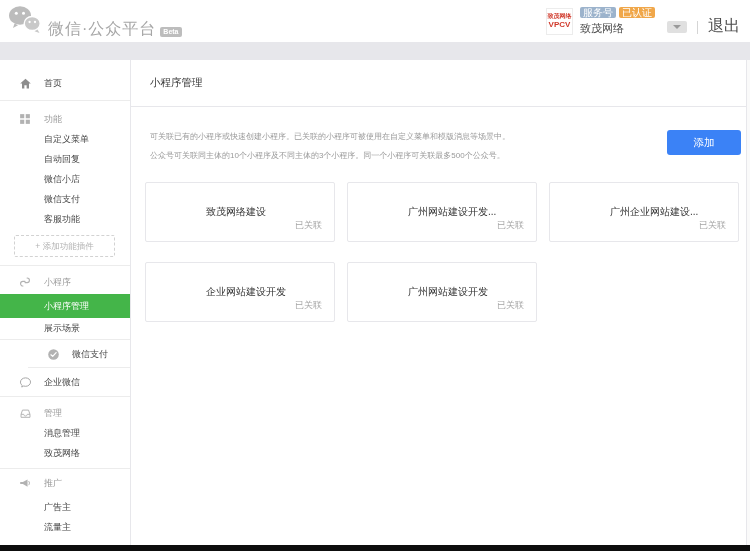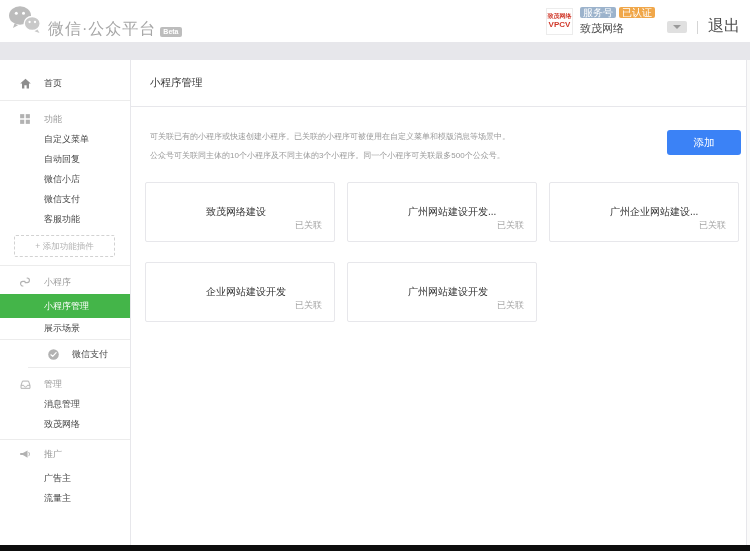--- a/index.html
+++ b/index.html
@@ -162,20 +162,30 @@
           <span class="ic">
             <svg width="13" height="13" viewBox="0 0 16 16">
                 <circle cx="8" cy="8" r="6.5" fill="#b2b2b2"></circle>
                 <path d="M4.8 8.4 L7 10.2 L11.2 5.6" fill="none" stroke="#fff" stroke-width="1.5" stroke-linecap="round" stroke-linejoin="round"></path>
               </svg>
           </span>
           <span>微信支付</span>
         </div>
       </div>
 
+      <div class="sb-block p-e">
+        <div class="side-row lbl-dark">
+          <span class="ic">
+            <svg width="13" height="13" viewBox="0 0 16 16">
+                <path d="M8 2.3 C4.5 2.3 1.8 4.6 1.8 7.5 C1.8 9.1 2.6 10.5 3.9 11.5 L3.4 13.6 L5.8 12.3 C6.5 12.5 7.2 12.7 8 12.7 C11.5 12.7 14.2 10.4 14.2 7.5 C14.2 4.6 11.5 2.3 8 2.3 Z" fill="none" stroke="#a5a5a5" stroke-width="1.2"></path>
+              </svg>
+          </span>
+          <span>企业微信</span>
+        </div>
+      </div>
 
       <div class="sb-block p-f">
         <div class="side-row lbl-gray">
           <span class="ic">
             <svg width="13" height="13" viewBox="0 0 16 16">
                 <path d="M2.5 9 L4.3 3.8 H11.7 L13.5 9 V12.7 H2.5 Z M2.5 9 H5.8 C5.8 10.2 6.8 11.1 8 11.1 C9.2 11.1 10.2 10.2 10.2 9 H13.5" fill="none" stroke="#b2b2b2" stroke-width="1.2" stroke-linejoin="round"></path>
               </svg>
           </span>
           <span>管理</span>
         </div>

